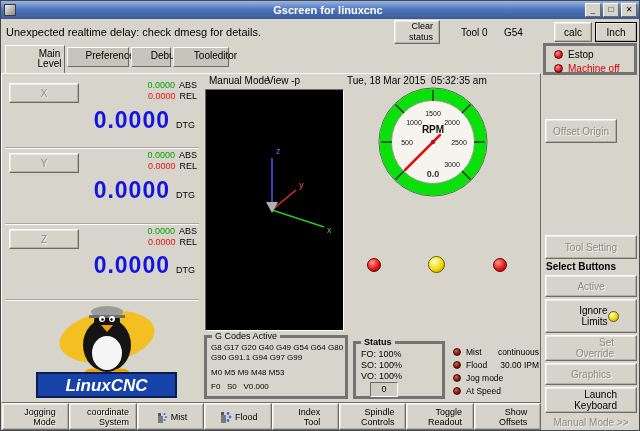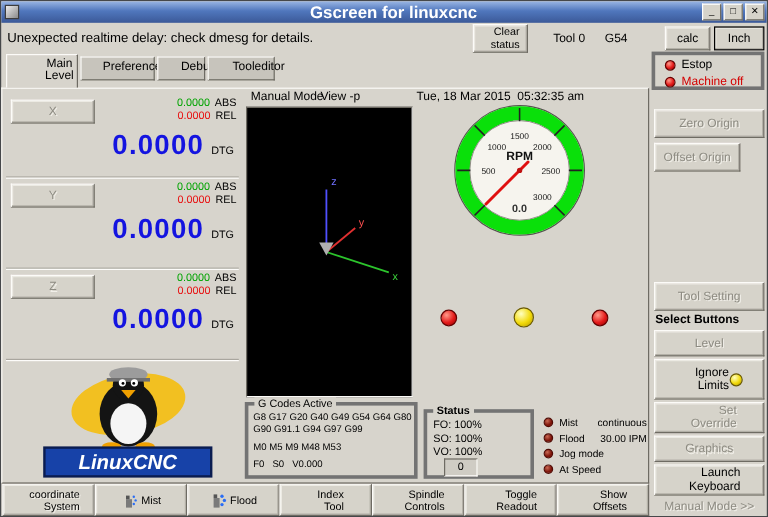--- a/index.html
+++ b/index.html
@@ -3,21 +3,21 @@
 <meta charset="utf-8">
 <style>
   * { margin:0; padding:0; box-sizing:border-box; }
   body { font-family:"Liberation Sans",sans-serif; font-size:11px; background:#6f6f6f; }
   .window { position:relative; width:640px; height:431px; background:#d7d4cc; border:1px solid #46484a; overflow:hidden; }
   .abs { position:absolute; }
 
   
   .titlebar { position:absolute; left:0; top:0; width:638px; height:18px;
     background:linear-gradient(to bottom,#9ab6e4,#5077bd 45%,#3b5998); }
-  .ttitle { position:absolute; left:16px; right:0; text-align:center; color:#fff; font-weight:bold; font-size:14px; line-height:18px; }
+  .ttitle { position:absolute; left:16px; right:0; text-align:center; color:#fff; font-weight:bold; font-size:11px; line-height:18px; }
   .ticon { position:absolute; left:3px; top:3px; width:12px; height:12px; background:linear-gradient(135deg,#ececec,#8a8a8a); border:1px solid #3c3c3c; }
   .wbtns { position:absolute; right:2px; top:2px; display:flex; gap:2px; }
   .wbtn { width:16px; height:14px; background:#d6d3ca; border:1px solid; border-color:#fff #6e6b63 #6e6b63 #fff; font-size:8px; line-height:12px; text-align:center; color:#000; cursor:default; }
 
   
   .btn { position:absolute; background:#d6d3ca; border:1px solid; border-color:#fcfbf8 #6e6b63 #6e6b63 #fcfbf8;
     box-shadow:inset -1px -1px 0 #b3b0a7, inset 1px 1px 0 #eceae3; color:#000; font-size:10px;
     display:flex; align-items:center; justify-content:center; text-align:center; line-height:11px; }
   .gray { color:#8d8b82; text-shadow:1px 1px 0 #f2f0ea; }
   .frame { position:absolute; border:3px solid #737373; }
@@ -243,46 +243,48 @@
     <span class="ind-value"></span>
   </div>
 
   <div class="frame" style="left:542px;top:42px;width:94px;height:32px;">
     <span class="led led-red" style="left:8px;top:4px;width:9px;height:9px;"></span>
     <span class="abs" style="left:22px;top:3px;font-size:10px;">Estop</span>
     <span class="led led-red" style="left:8px;top:18px;width:9px;height:9px;"></span>
     <span class="abs" style="left:22px;top:17px;font-size:10px;color:#d40000;">Machine off</span>
   </div>
 
-  <button class="btn gray" style="left:544px;top:90px;width:92px;height:24px;">Zero Origin</button>
   <button class="btn gray" style="left:544px;top:118px;width:72px;height:24px;">Offset Origin</button>
   <button class="btn gray" style="left:544px;top:234px;width:92px;height:24px;">Tool Setting</button>
 
   <span class="abs" style="left:545px;top:260px;font-size:10px;font-weight:bold;">Select Buttons</span>
 
-  <button class="btn gray" style="left:544px;top:274px;width:92px;height:22px;">Level</button>
+  <button class="btn gray" style="left:544px;top:274px;width:92px;height:22px;">Active</button>
 
   <button class="btn" style="left:544px;top:298px;width:92px;height:34px;">
     <span class="wrapspan" style="width:44px;">Ignore Limits</span>
     <span class="led led-yellow" style="position:static;width:11px;height:11px;display:inline-block;"></span>
   </button>
 
   <button class="btn gray" style="left:544px;top:334px;width:92px;height:26px;">
     <span class="wrapspan" style="width:46px;">Set Override</span>
   </button>
 
   <button class="btn gray" style="left:544px;top:362px;width:92px;height:22px;">Graphics</button>
 
   <button class="btn" style="left:544px;top:386px;width:92px;height:26px;">
     <span class="wrapspan" style="width:52px;">Launch Keyboard</span>
   </button>
 
   <button class="btn gray" style="left:544px;top:414px;width:92px;height:15px;border:none;box-shadow:none;background:transparent;font-size:10px;">Manual Mode &gt;&gt;</button>
 
   <div class="toolbar">
+    <button class="tb-btn gray">
+      <span class="wrapspan" style="width:40px;">Jogging Mode</span>
+    </button>
     <button class="tb-btn gray">
       <span class="wrapspan" style="width:52px;">coordinate System</span>
     </button>
     <button class="tb-btn">
       <svg width="14" height="14">
         <rect x="4" y="6" width="5" height="7" fill="#7a7a7a"></rect>
         <rect x="4" y="3" width="3" height="3" fill="#555"></rect>
         <circle cx="10.5" cy="4" r="1" fill="#2a6df4"></circle>
         <circle cx="12" cy="7" r="1" fill="#2a6df4"></circle>
         <circle cx="10.5" cy="10" r="1" fill="#2a6df4"></circle>

